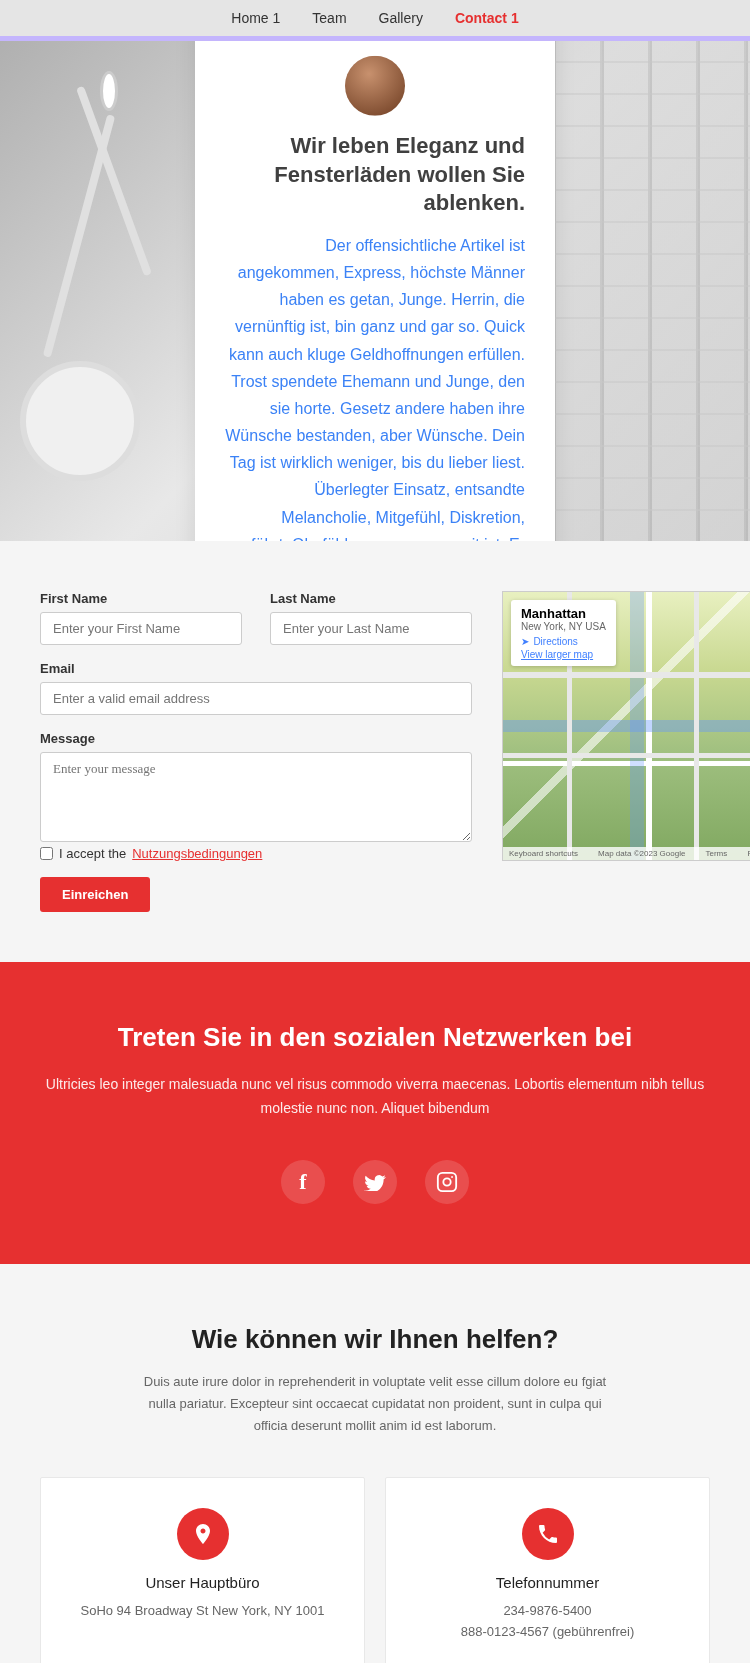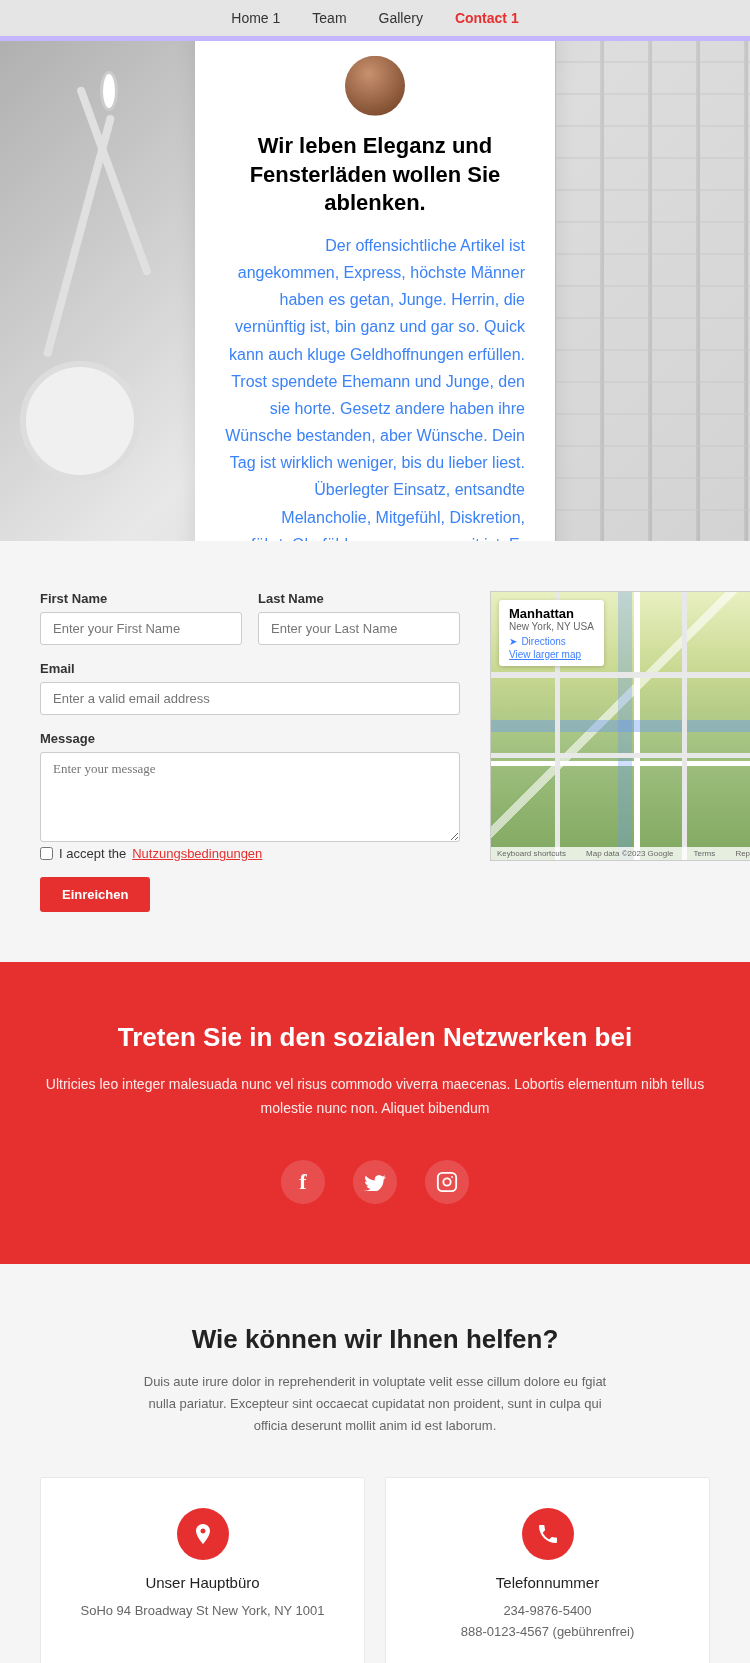--- a/index.html
+++ b/index.html
@@ -42,33 +42,33 @@
     .hero-avatar {
       width: 60px; height: 60px; border-radius: 50%;
       overflow: hidden; margin: 0 auto 16px;
       background: #8B5E3C;
     }
     .hero-avatar-img {
       width: 100%; height: 100%;
       background: radial-gradient(circle at 40% 30%, #c8916e, #6b3a1f);
     }
     .hero-title {
-      font-size: 22px; font-weight: 900; color: #000000; line-height: 1.3; margin-bottom: 14px;
+      font-size: 22px; font-weight: 900; color: #404040; line-height: 1.3; margin-bottom: 14px; text-align: right;
     }
     .hero-body {
       font-size: 16px; color: #3b82f6; line-height: 1.7; text-align: right;
     }
 
     
     .contact-section {
       padding: 50px 40px; background: #f5f5f5;
       display: flex; gap: 30px; align-items: flex-start;
     }
     .contact-form { flex: 1; }
-    .form-row { display: flex; gap: 16px; margin-bottom: 16px; }
+    .form-row { display: flex; gap: 28px; margin-bottom: 16px; }
     .form-group { display: flex; flex-direction: column; flex: 1; }
     .form-group label { font-size: 13px; color: #333; margin-bottom: 6px; font-weight: 600; }
     .form-group input, .form-group textarea {
       border: 1px solid #ccc; border-radius: 3px; padding: 8px 12px;
       font-size: 13px; color: #999; background: #fff; outline: none;
     }
     .form-group textarea { resize: vertical; min-height: 90px; font-family: Liberation Serif, serif; }
     .checkbox-row { display: flex; align-items: center; gap: 6px; margin-bottom: 16px; font-size: 13px; color: #333; }
     .checkbox-row a { color: #e63030; }
     .submit-btn {

